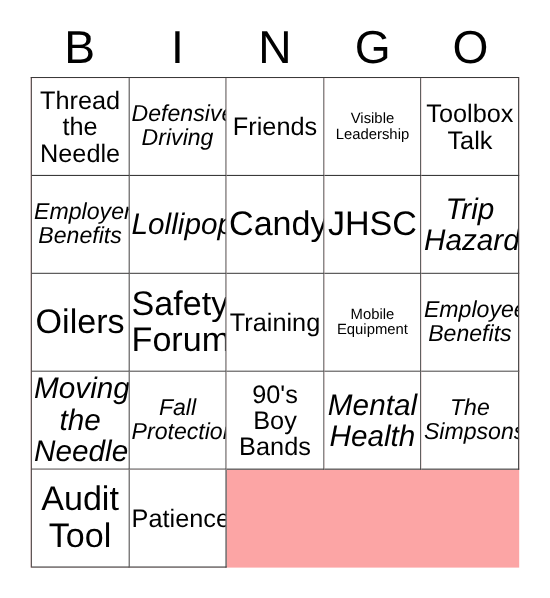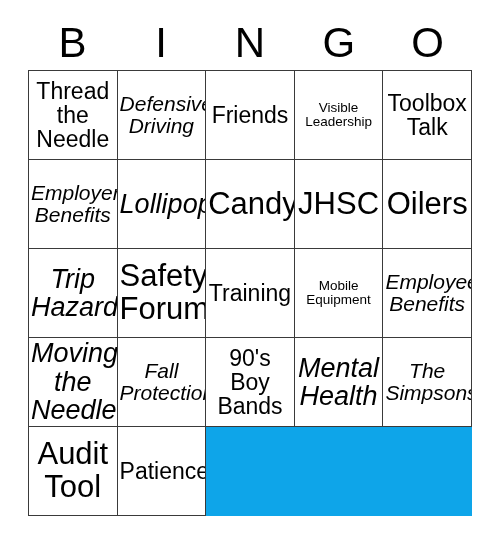--- a/index.html
+++ b/index.html
@@ -48,21 +48,21 @@
     left: 28px;
     top: 70px;
     width: 444px;
     height: 446px;
     box-sizing: border-box;
     border-top: 1.2px solid #3a3a3a;
     border-left: 1.2px solid #3a3a3a;
     display: grid;
     grid-template-columns: repeat(5, 1fr);
     grid-template-rows: repeat(5, 1fr);
-    background: #0ea5e9;
+    background: #fca5a5;
   }
   .cell {
     box-sizing: border-box;
     border-right: 1.2px solid #3a3a3a;
     border-bottom: 1.2px solid #3a3a3a;
     display: flex;
     align-items: center;
     justify-content: center;
     text-align: center;
     padding: 1px 2px;
@@ -129,26 +129,26 @@
     <div class="cell">
         <span class="cell-text fs-xl">Lollipop</span>
       </div>
     <div class="cell">
         <span class="cell-text fs-xxl">Candy</span>
       </div>
     <div class="cell">
         <span class="cell-text fs-xxl">JHSC</span>
       </div>
     <div class="cell">
-        <span class="cell-text fs-xxl">Oilers</span>
+        <span class="cell-text fs-xl">Trip
+Hazard</span>
       </div>
 
     <div class="cell">
-        <span class="cell-text fs-xl">Trip
-Hazard</span>
+        <span class="cell-text fs-xxl">Oilers</span>
       </div>
     <div class="cell">
         <span class="cell-text fs-xxl">Safety
 Forum</span>
       </div>
     <div class="cell">
         <span class="cell-text fs-lg">Training</span>
       </div>
     <div class="cell">
         <span class="cell-text fs-xs">Mobile

